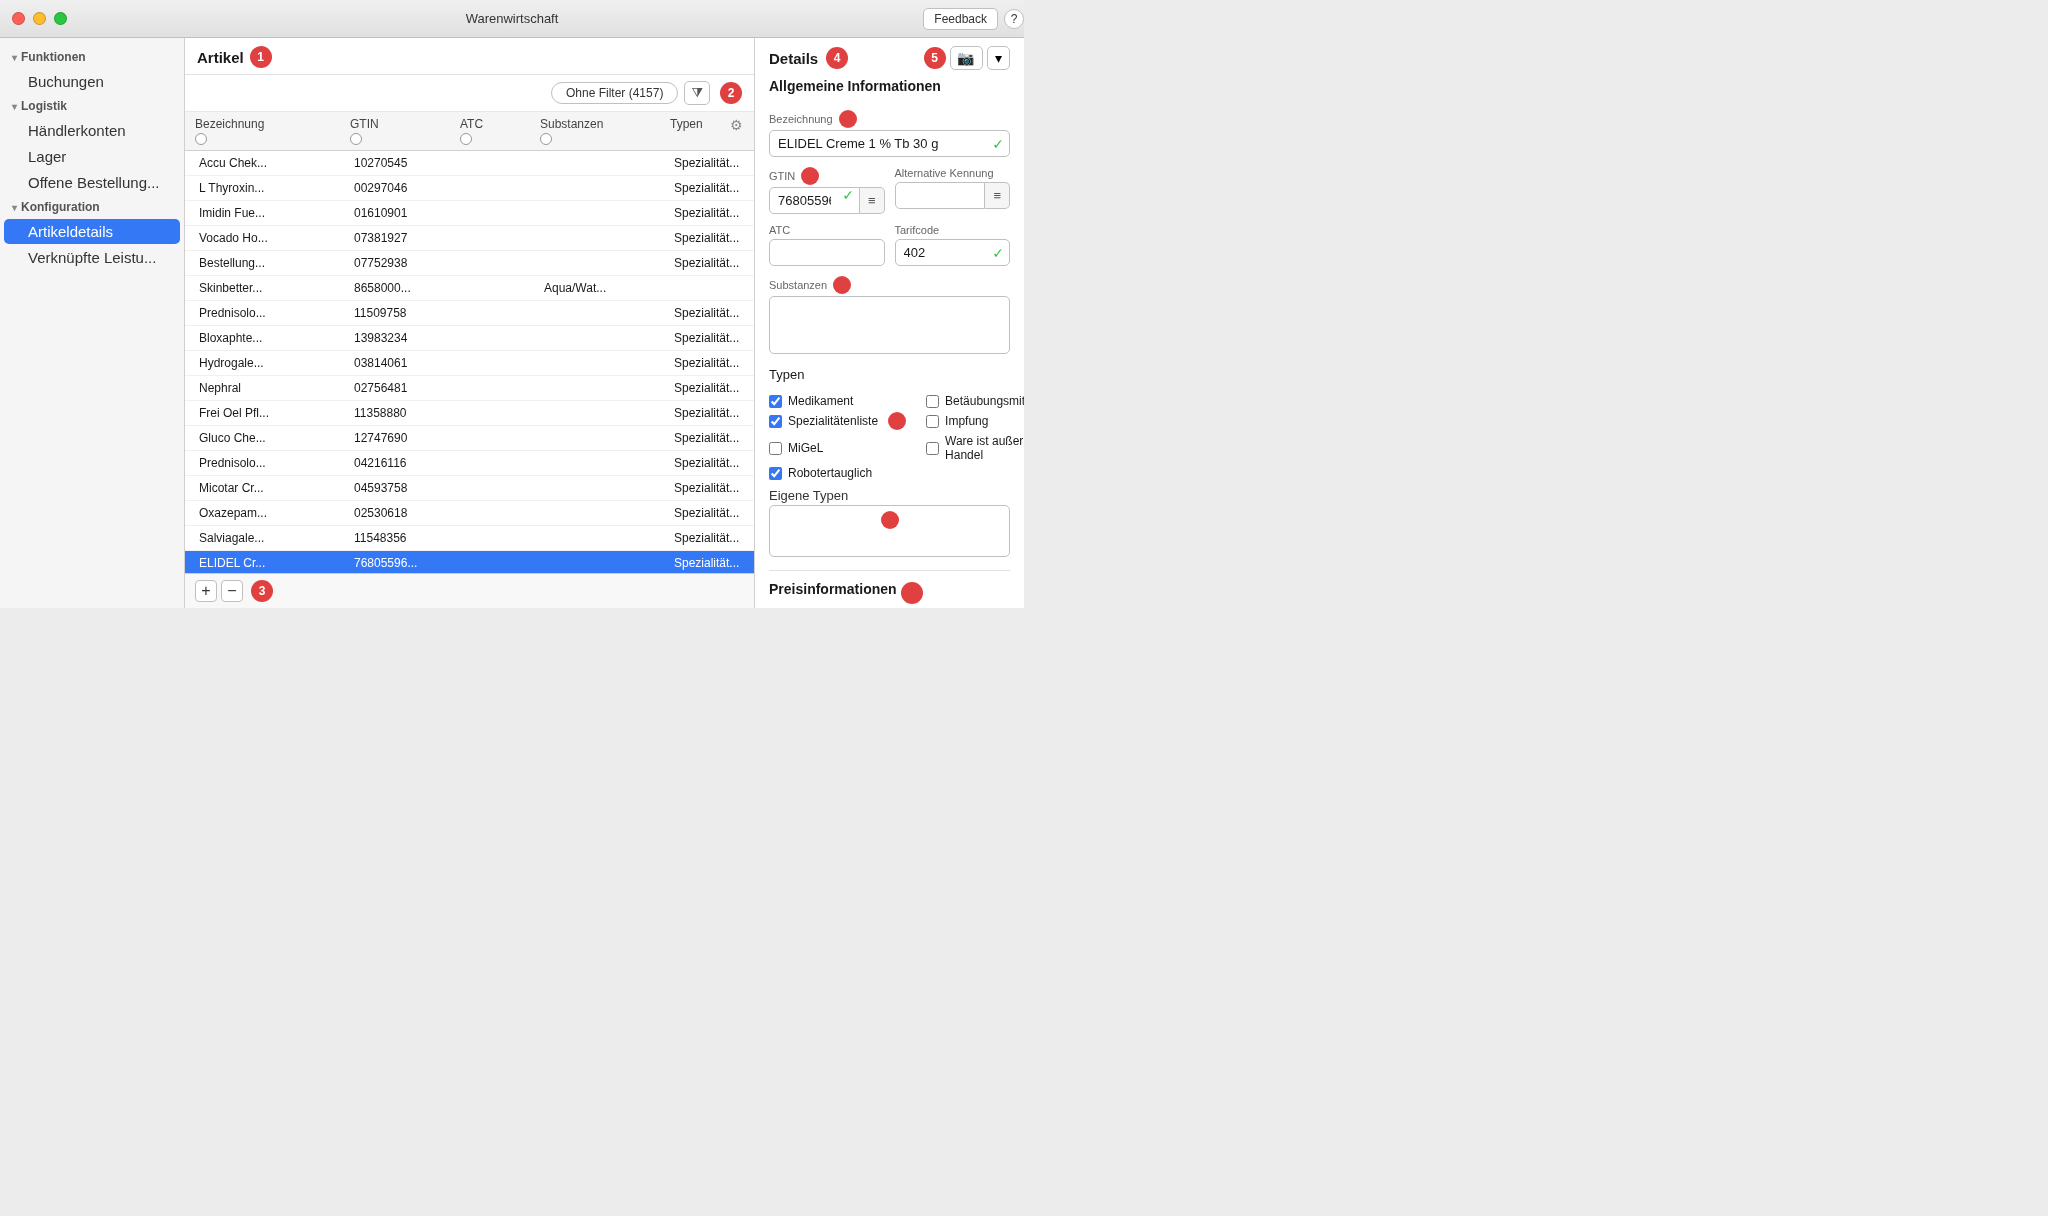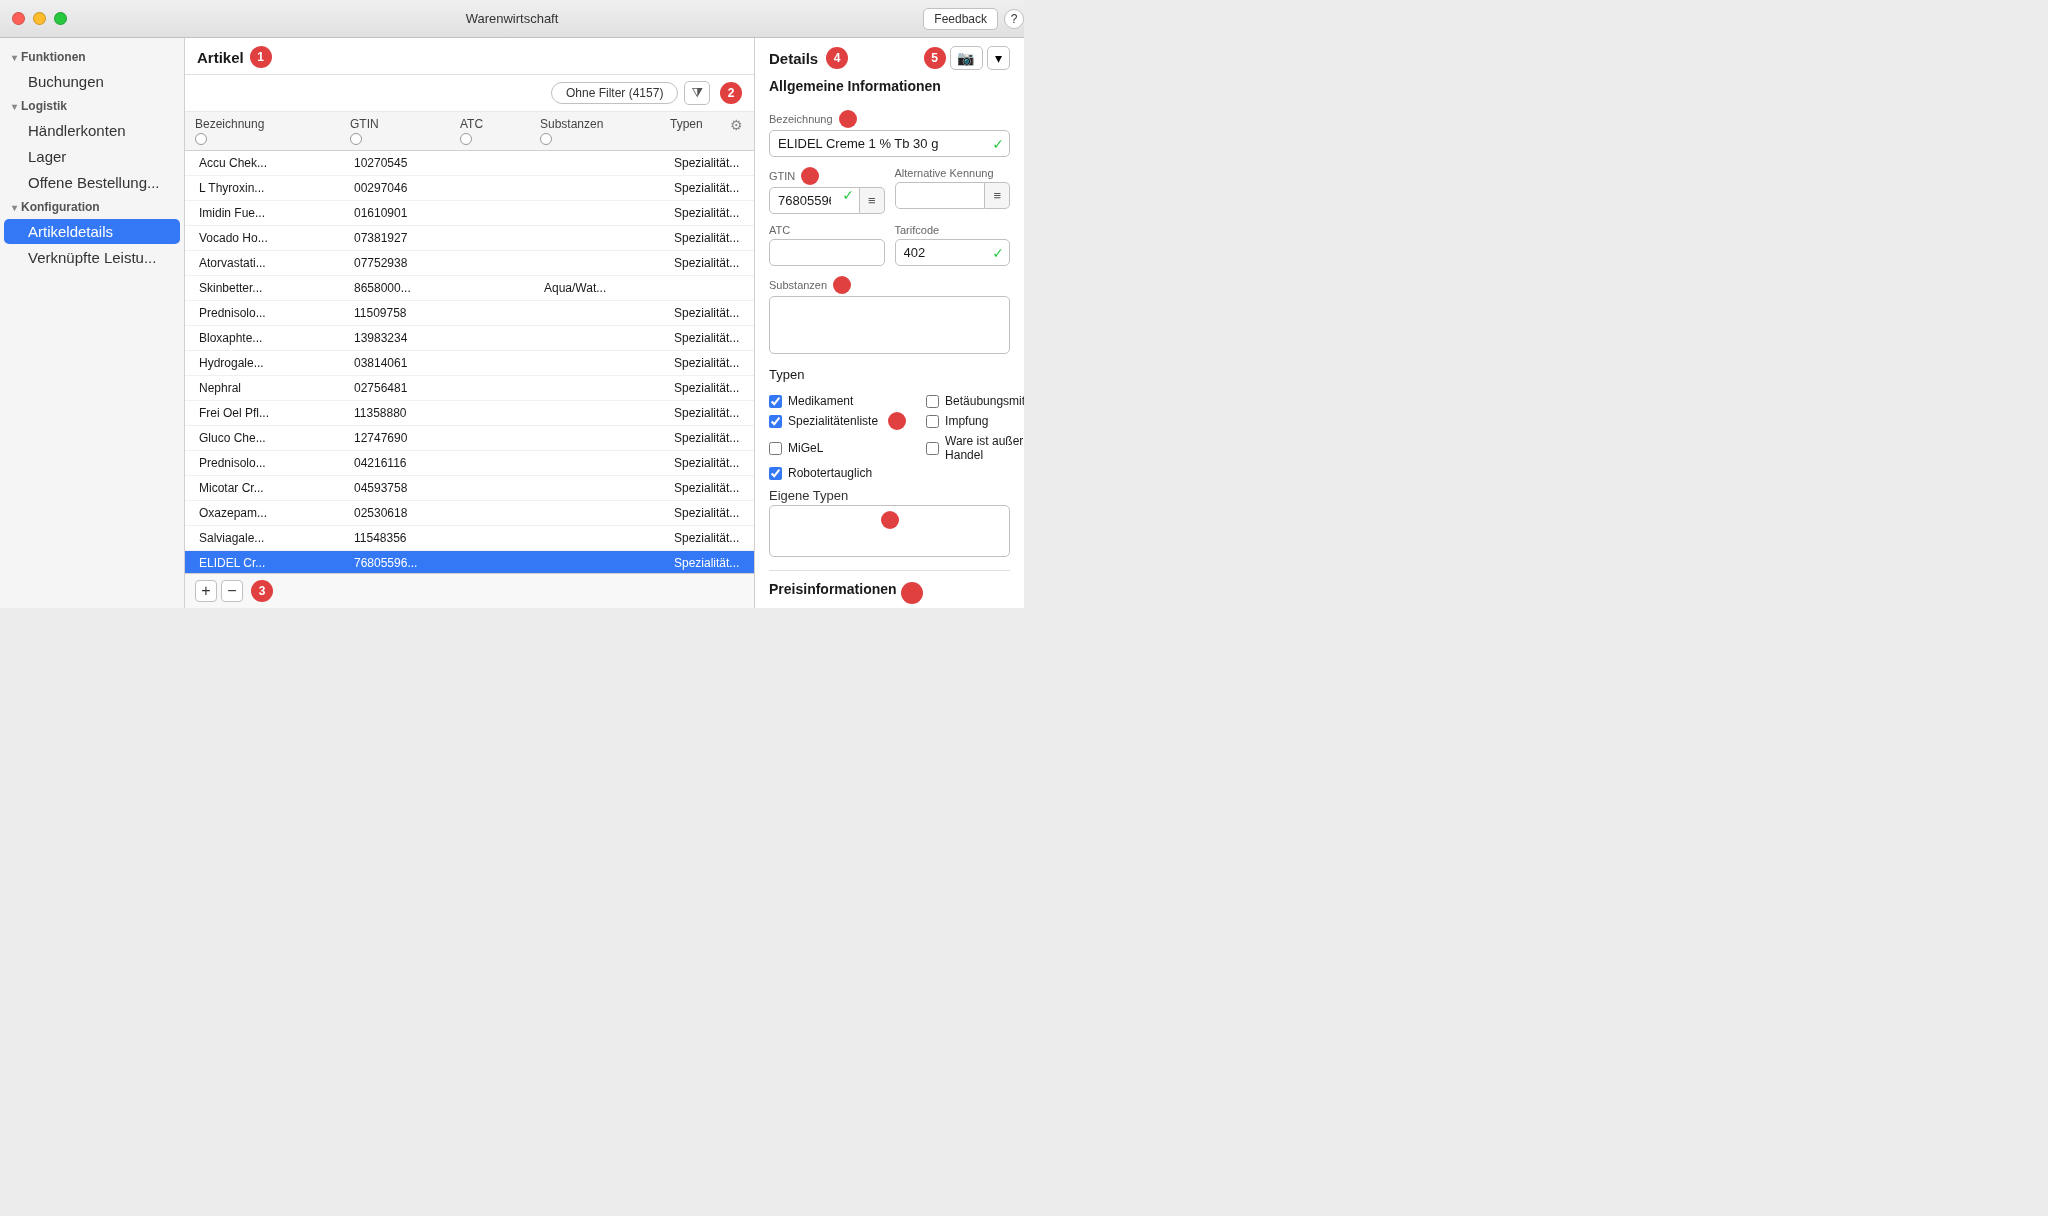--- a/index.html
+++ b/index.html
@@ -486,21 +486,21 @@
               <div class="table-cell">Spezialität...</div>
             </div>
             <div class="table-row">
               <div class="table-cell">Vocado Ho...</div>
               <div class="table-cell">07381927</div>
               <div class="table-cell"></div>
               <div class="table-cell"></div>
               <div class="table-cell">Spezialität...</div>
             </div>
             <div class="table-row">
-              <div class="table-cell">Atorvastati...</div>
+              <div class="table-cell">Bestellung...</div>
               <div class="table-cell">07752938</div>
               <div class="table-cell"></div>
               <div class="table-cell"></div>
               <div class="table-cell">Spezialität...</div>
             </div>
             <div class="table-row">
               <div class="table-cell">Skinbetter...</div>
               <div class="table-cell">8658000...</div>
               <div class="table-cell"></div>
               <div class="table-cell">Aqua/Wat...</div>

